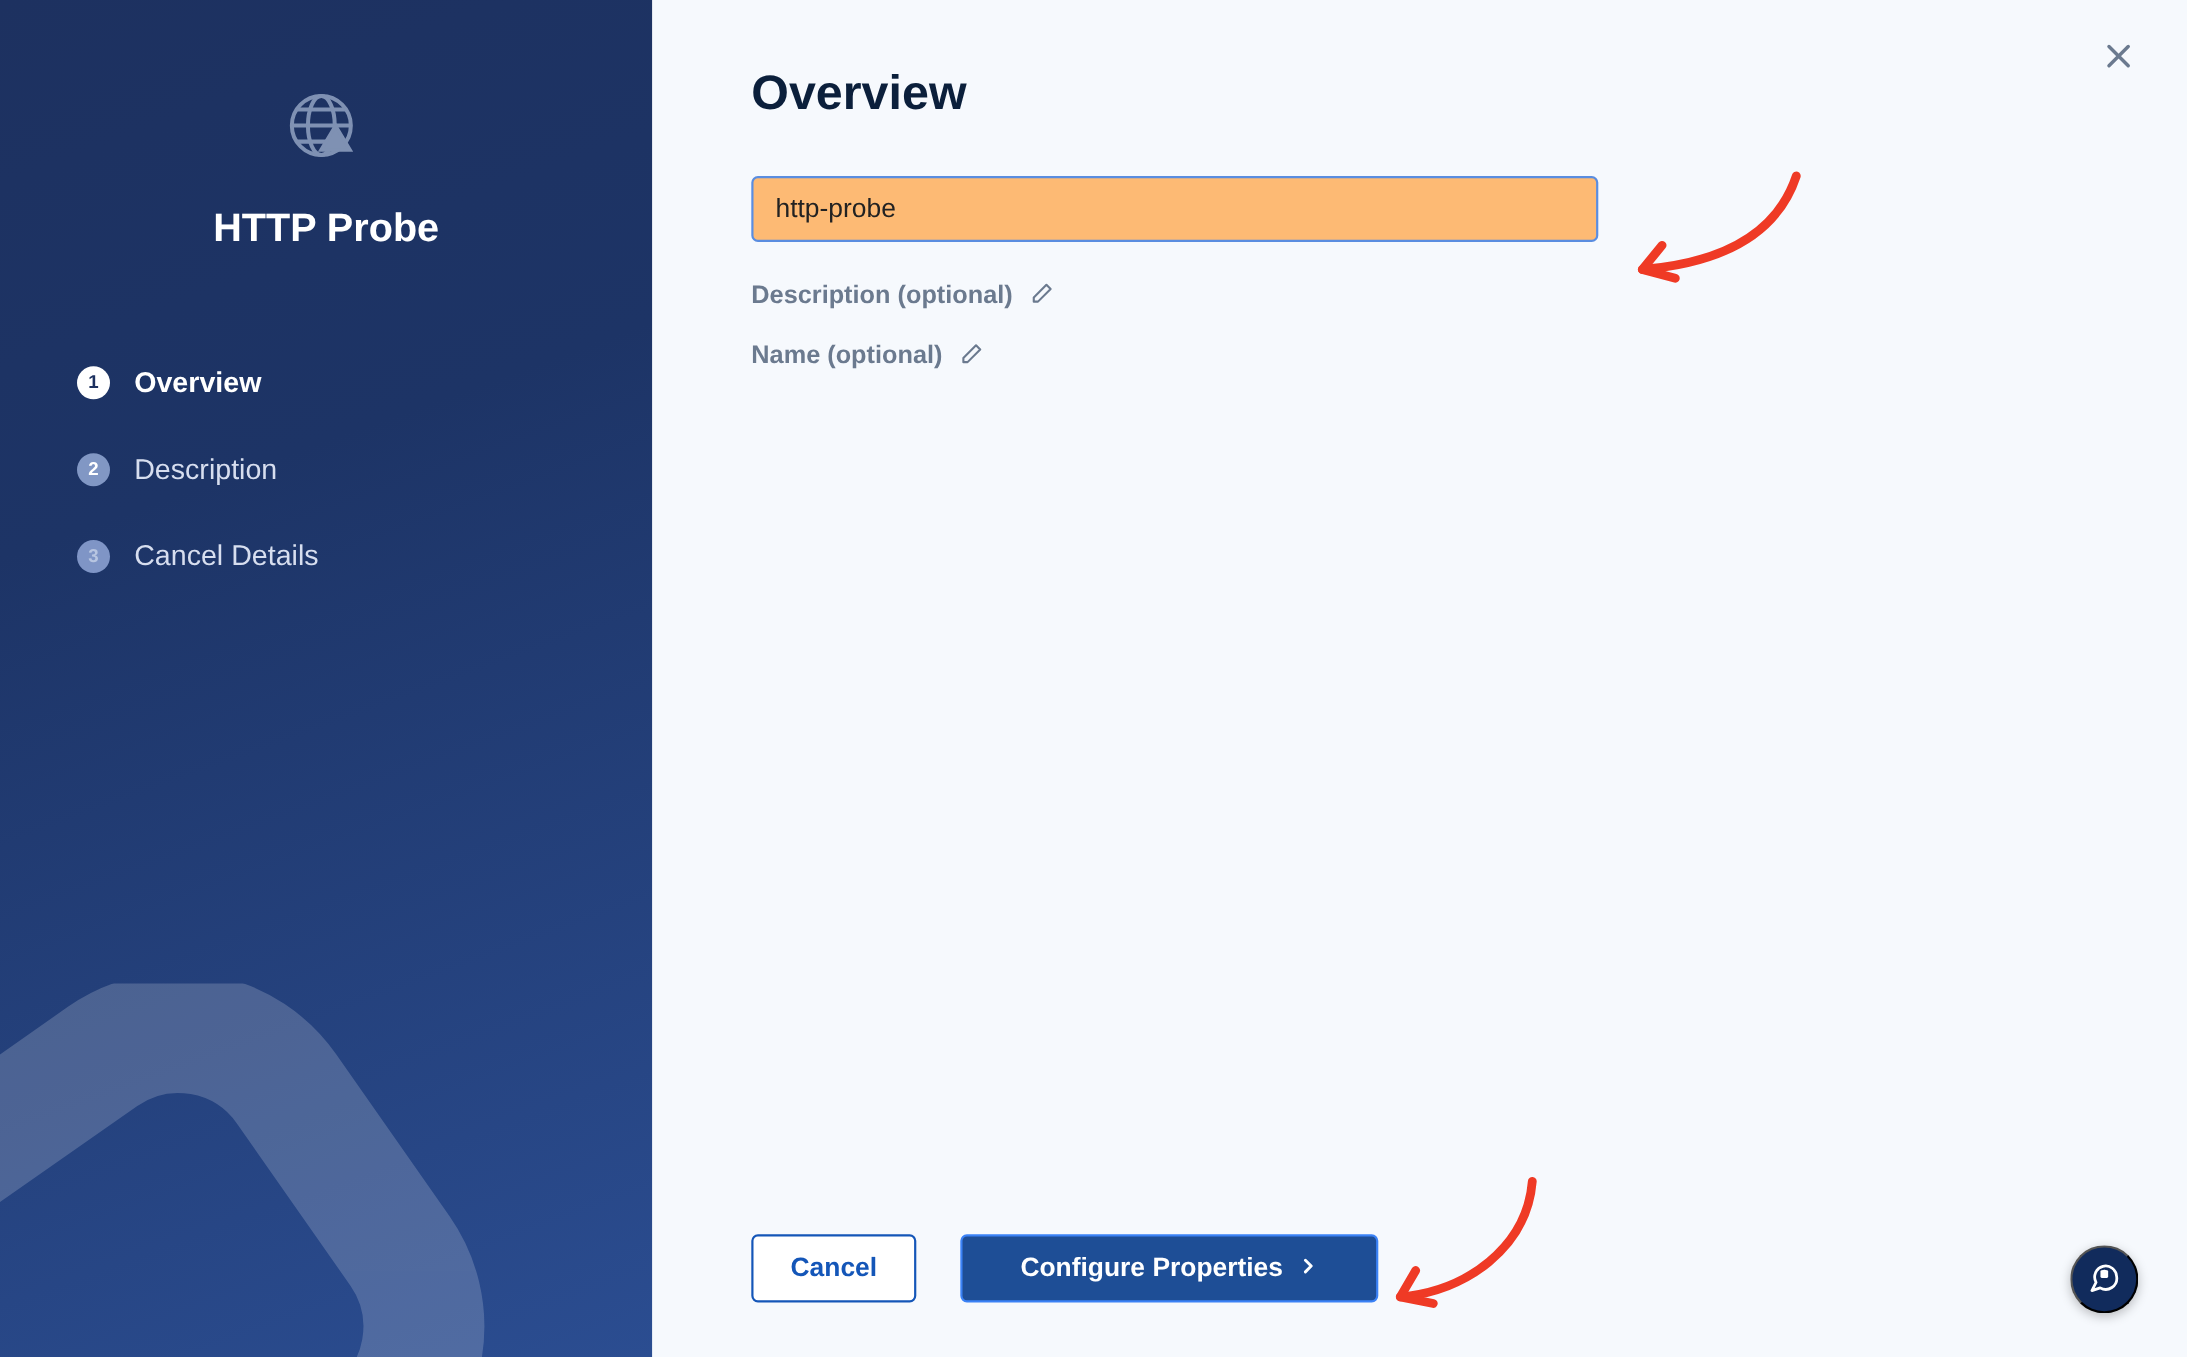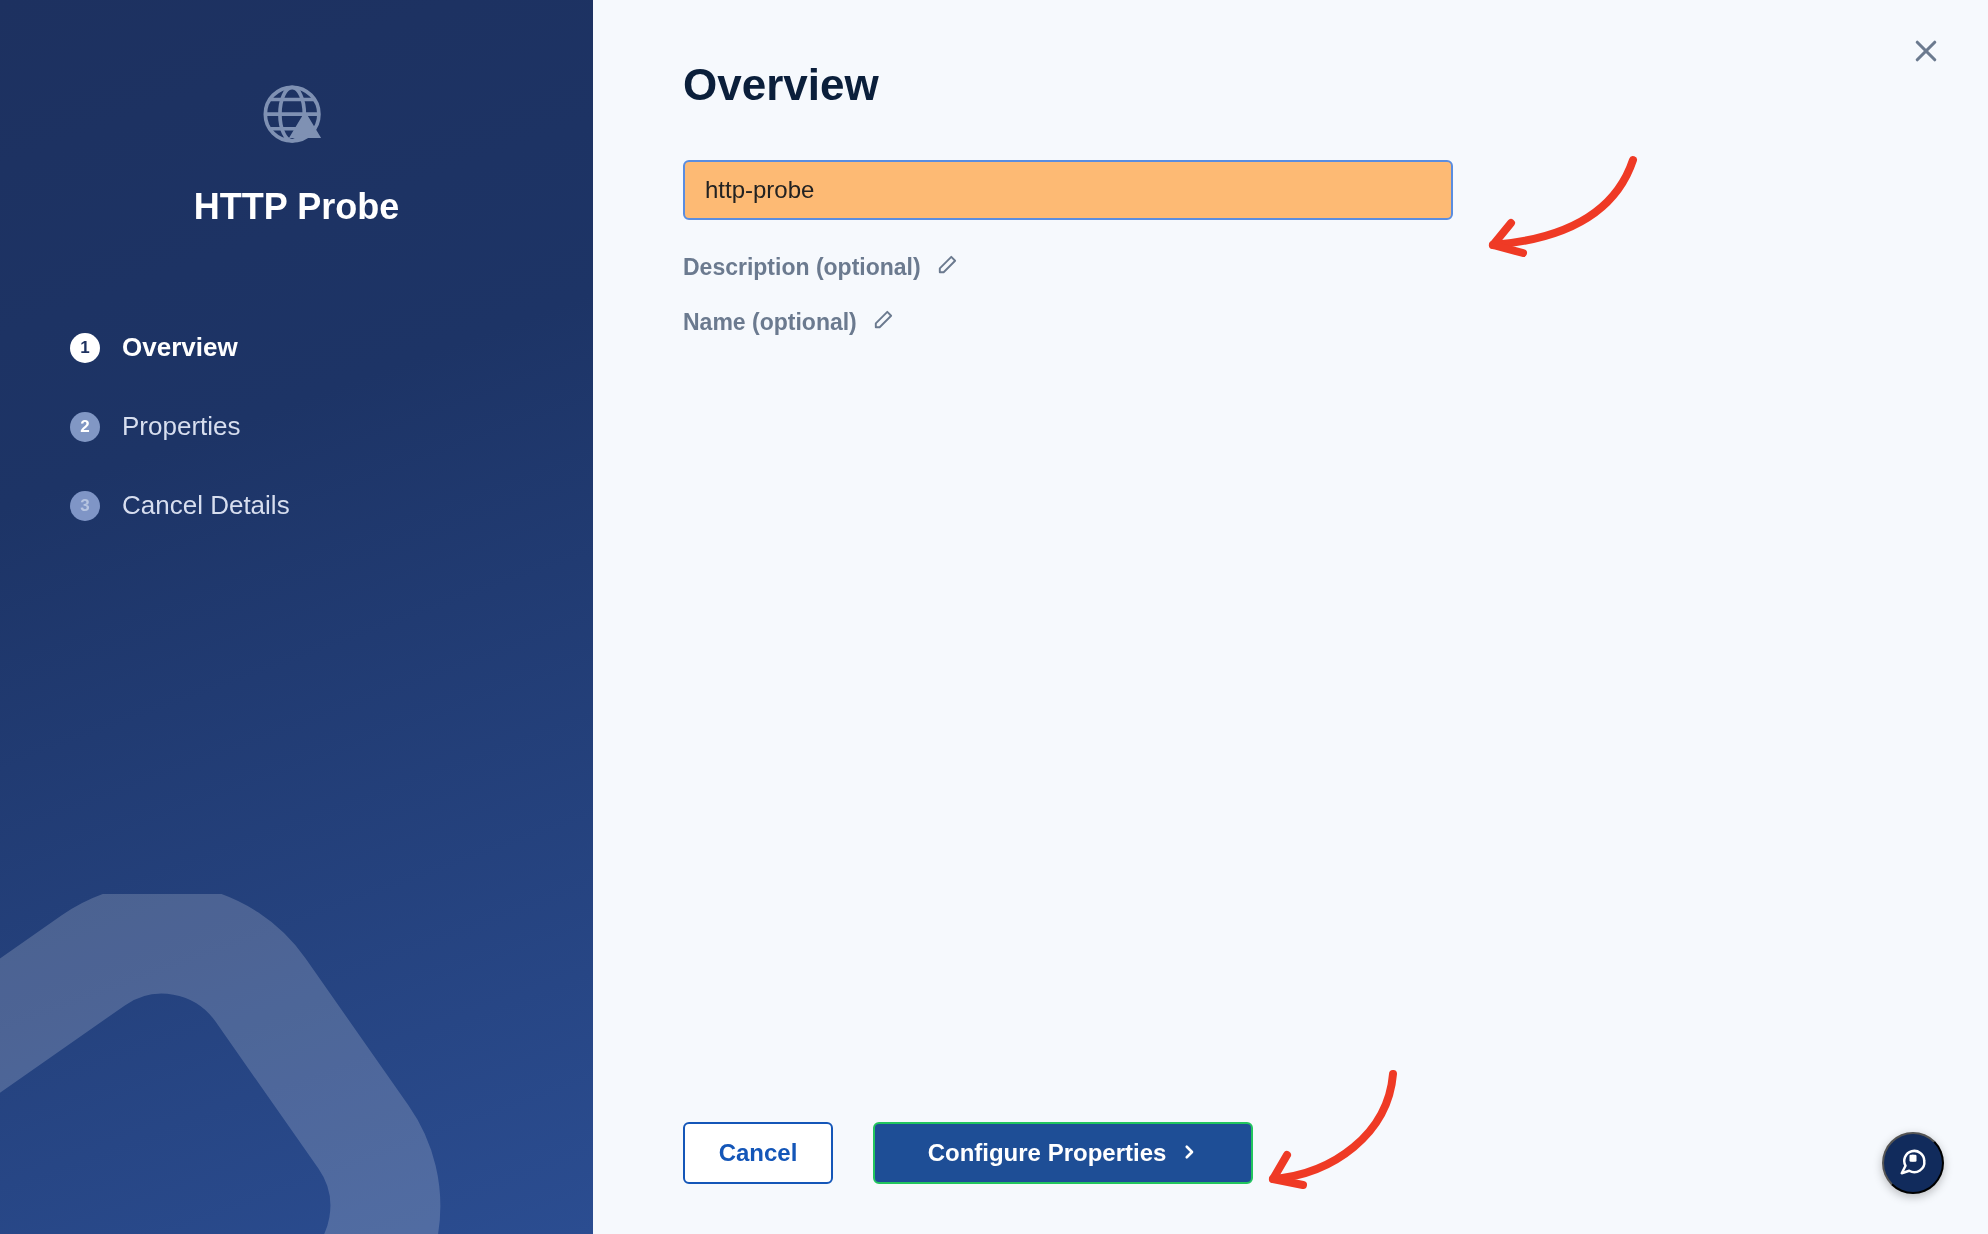--- a/index.html
+++ b/index.html
@@ -116,21 +116,21 @@
     border: 2px solid #5a8de0;
     border-radius: 6px;
     background: #fdba74;
     padding: 0 20px;
     font-size: 24px;
     color: #222;
     outline: none;
   }
   .optional-row {
     display: flex;
-    align-items: flex-start;
+    align-items: center;
     gap: 14px;
     color: #6b7a8f;
     font-size: 23px;
     font-weight: 600;
     cursor: pointer;
     margin-bottom: 28px;
   }
   .pencil {
     width: 23px;
     height: 23px;
@@ -156,21 +156,21 @@
     padding: 15px 30px;
   }
   .btn-secondary {
     background: #fff;
     border: 2px solid #1456b8;
     color: #1456b8;
     width: 150px;
   }
   .btn-primary {
     background: #1e4e96;
-    border: 2px solid #22c55e;
+    border: 2px solid #3b82f6;
     color: #fff;
     width: 380px;
     gap: 14px;
   }
   .btn-primary svg { width: 18px; height: 18px; }
 
   
   .annot {
     position: absolute;
     pointer-events: none;
@@ -211,21 +211,21 @@
     </span>
     <div class="sidebar-title">HTTP Probe</div>
   </div>
   <ul class="step-list">
     <li class="step-item active">
       <span class="step-badge">1</span>
       <span class="step-label">Overview</span>
     </li>
     <li class="step-item">
       <span class="step-badge">2</span>
-      <span class="step-label">Properties</span>
+      <span class="step-label">Description</span>
     </li>
     <li class="step-item">
       <span class="step-badge">3</span>
       <span class="step-label">Cancel Details</span>
     </li>
   </ul>
   <svg class="sidebar-bg-shape" viewBox="0 0 720 520">
     <rect x="80" y="80" width="420" height="420" rx="120" ry="120" fill="none" stroke="#ffffff" stroke-width="110" transform="rotate(-35 290 290)"></rect>
   </svg>
 </aside>

